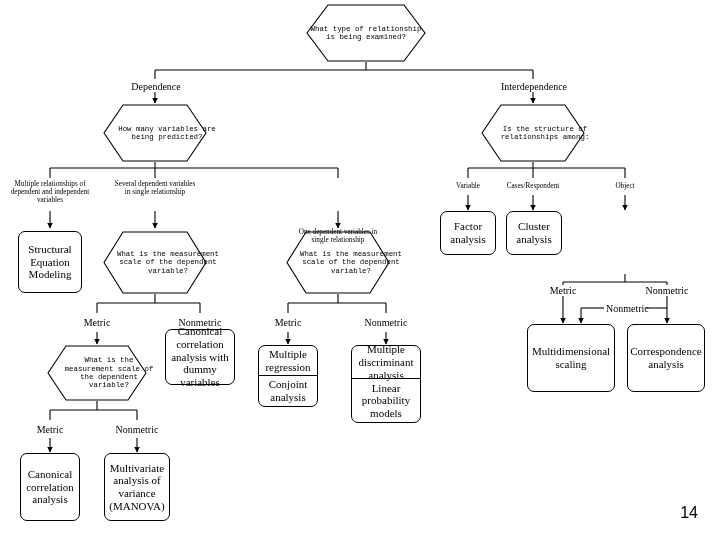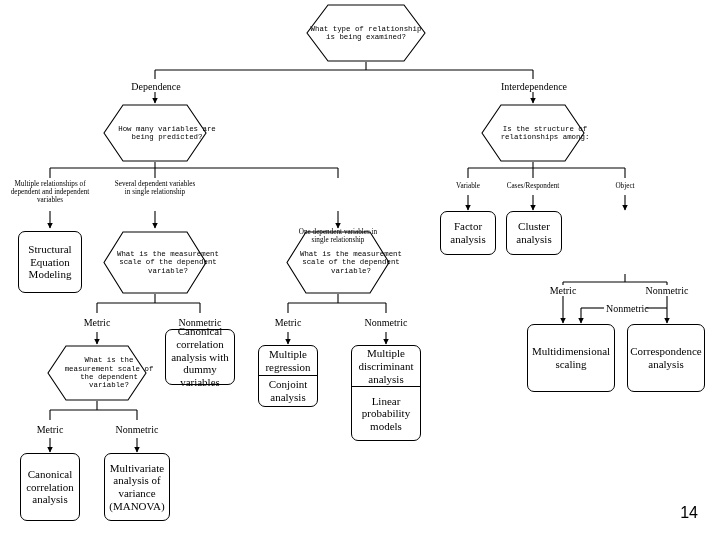--- a/index.html
+++ b/index.html
@@ -252,21 +252,21 @@
 
   <div class="box split" style="left:258px; top:345px; width:60px; height:62px;">
     <div class="cell top" style="height:50%;">
       <span>Multiple regression</span>
     </div>
     <div class="cell" style="height:50%;">
       <span>Conjoint analysis</span>
     </div>
   </div>
 
-  <div class="box split" style="left:351px; top:345px; width:70px; height:96px;">
+  <div class="box split" style="left:351px; top:345px; width:70px; height:78px;">
     <div class="cell top" style="height:44%;">
       <span>Multiple discriminant analysis</span>
     </div>
     <div class="cell" style="height:56%;">
       <span>Linear probability models</span>
     </div>
   </div>
 
   <div class="edge-label" style="left:31px; top:424px; width:38px;">Metric</div>
   <div class="edge-label" style="left:114px; top:424px; width:46px;">Nonmetric</div>

